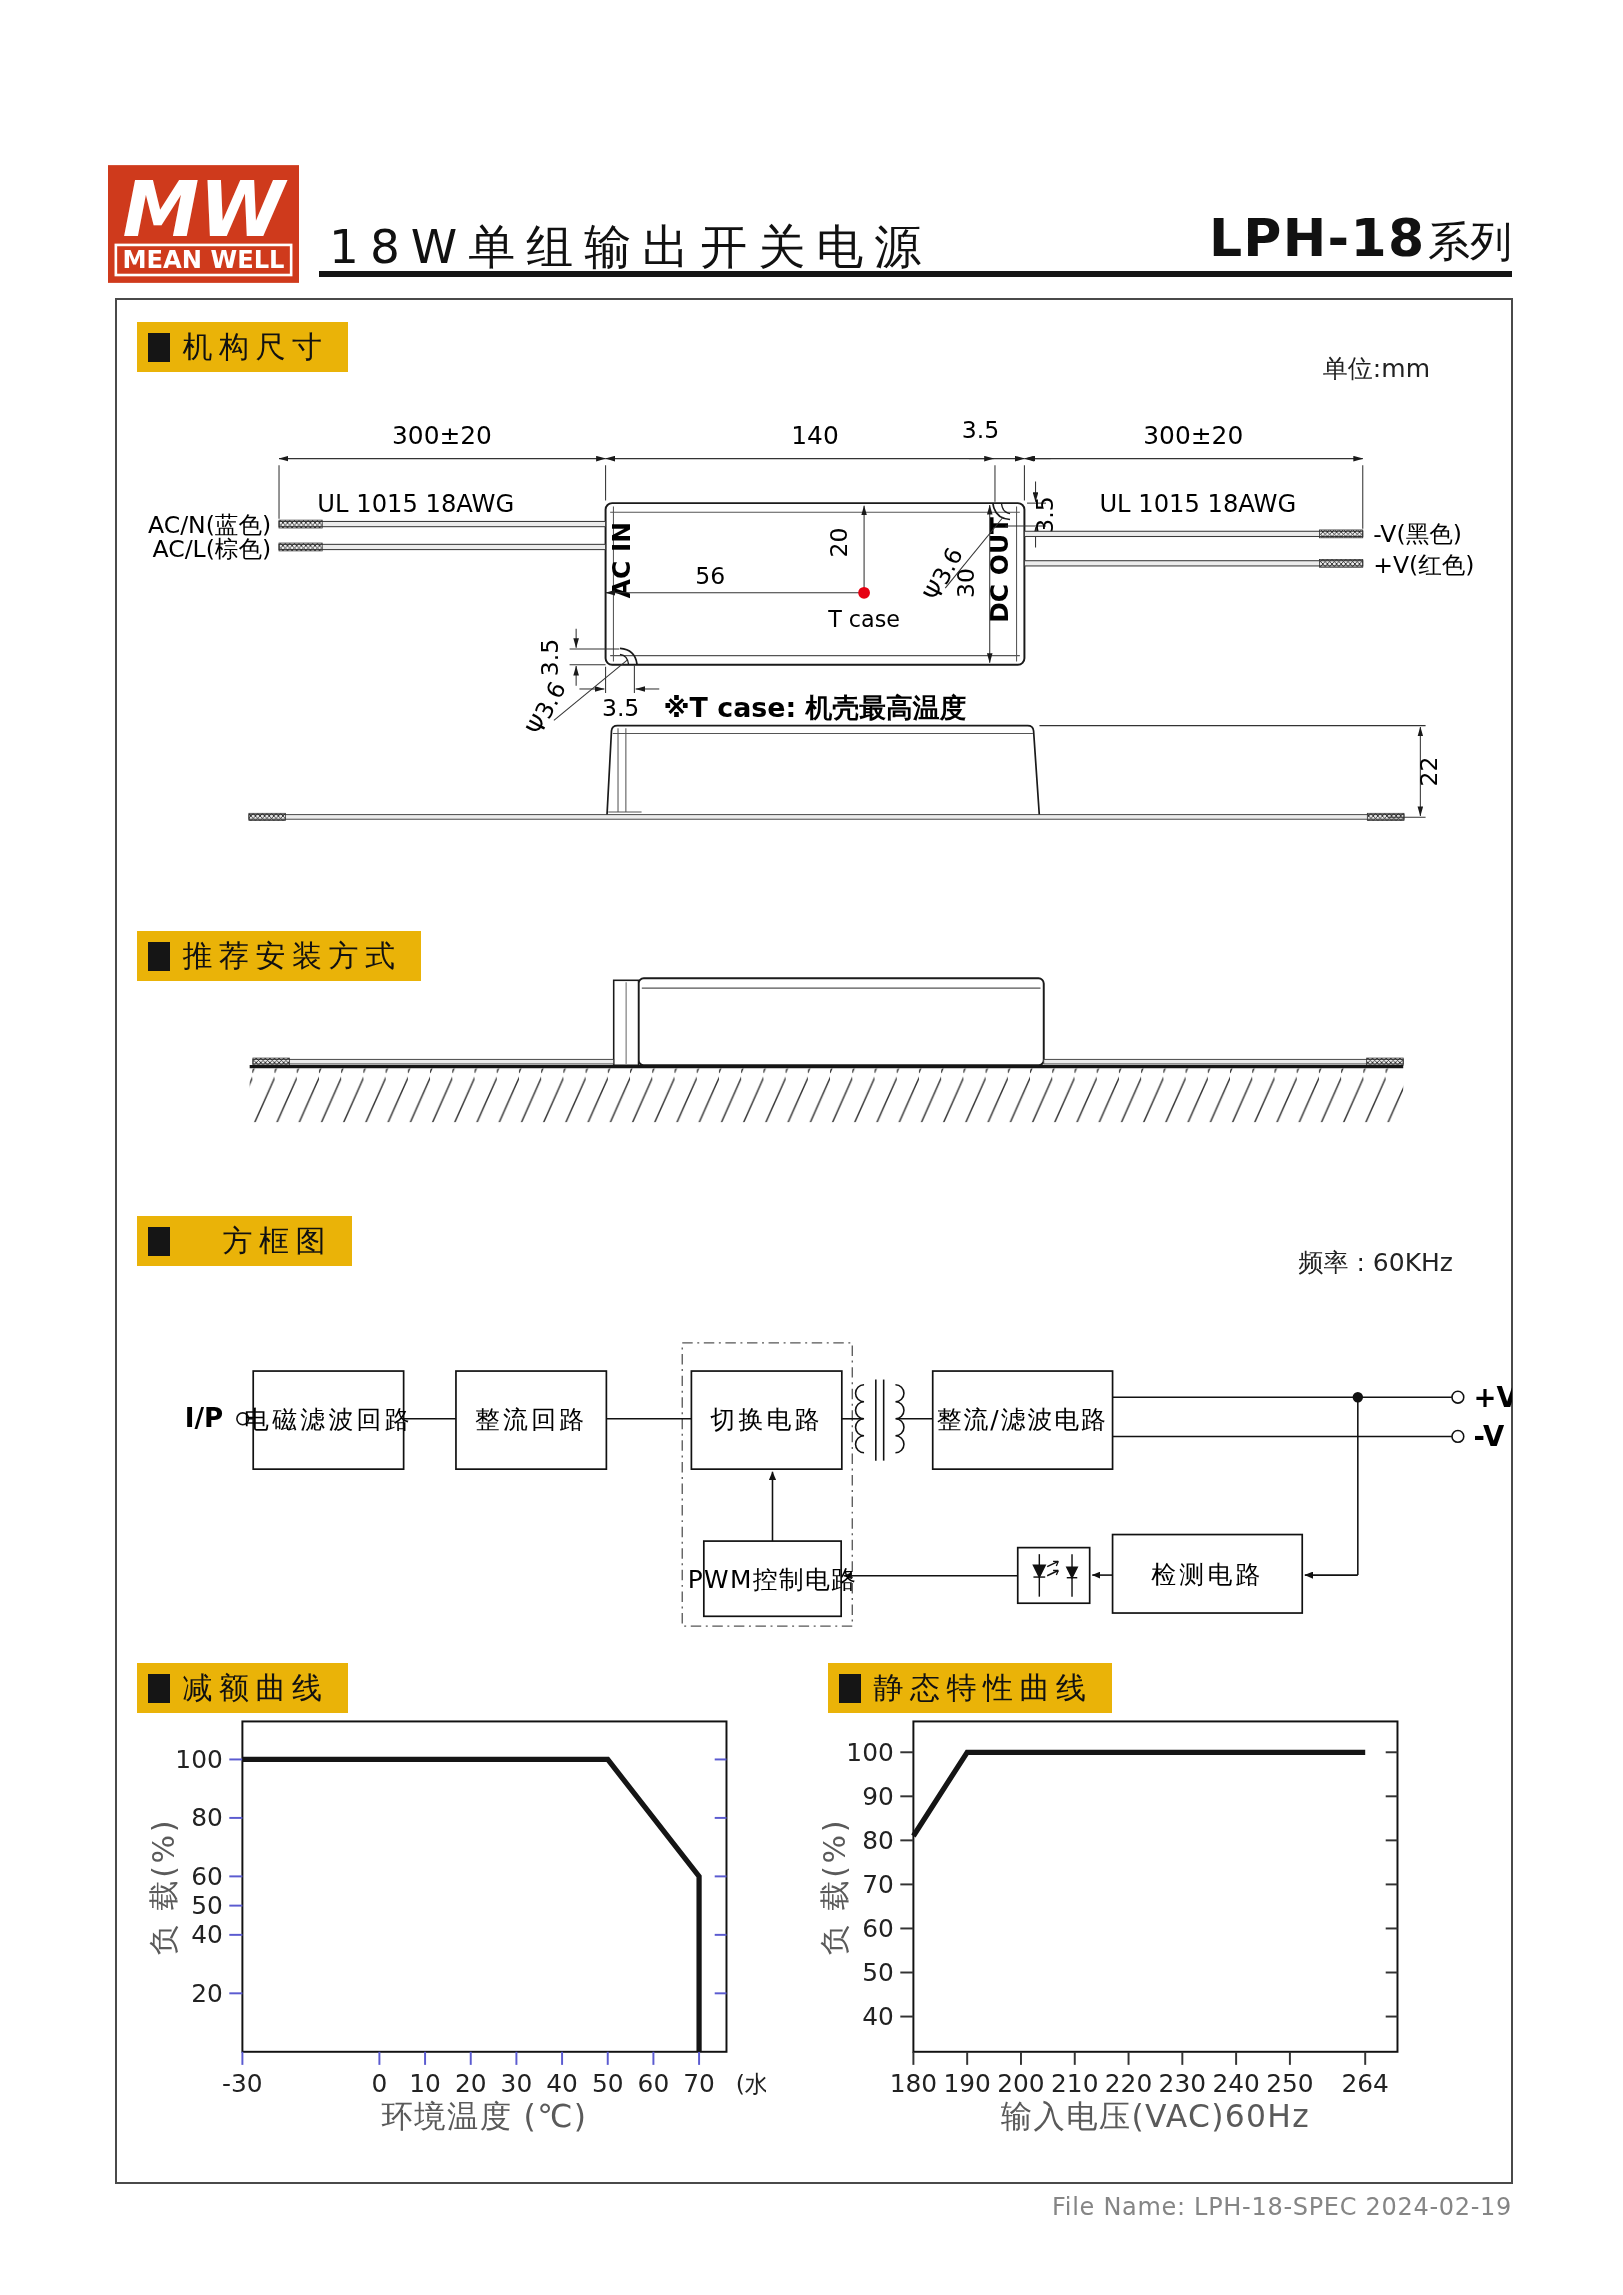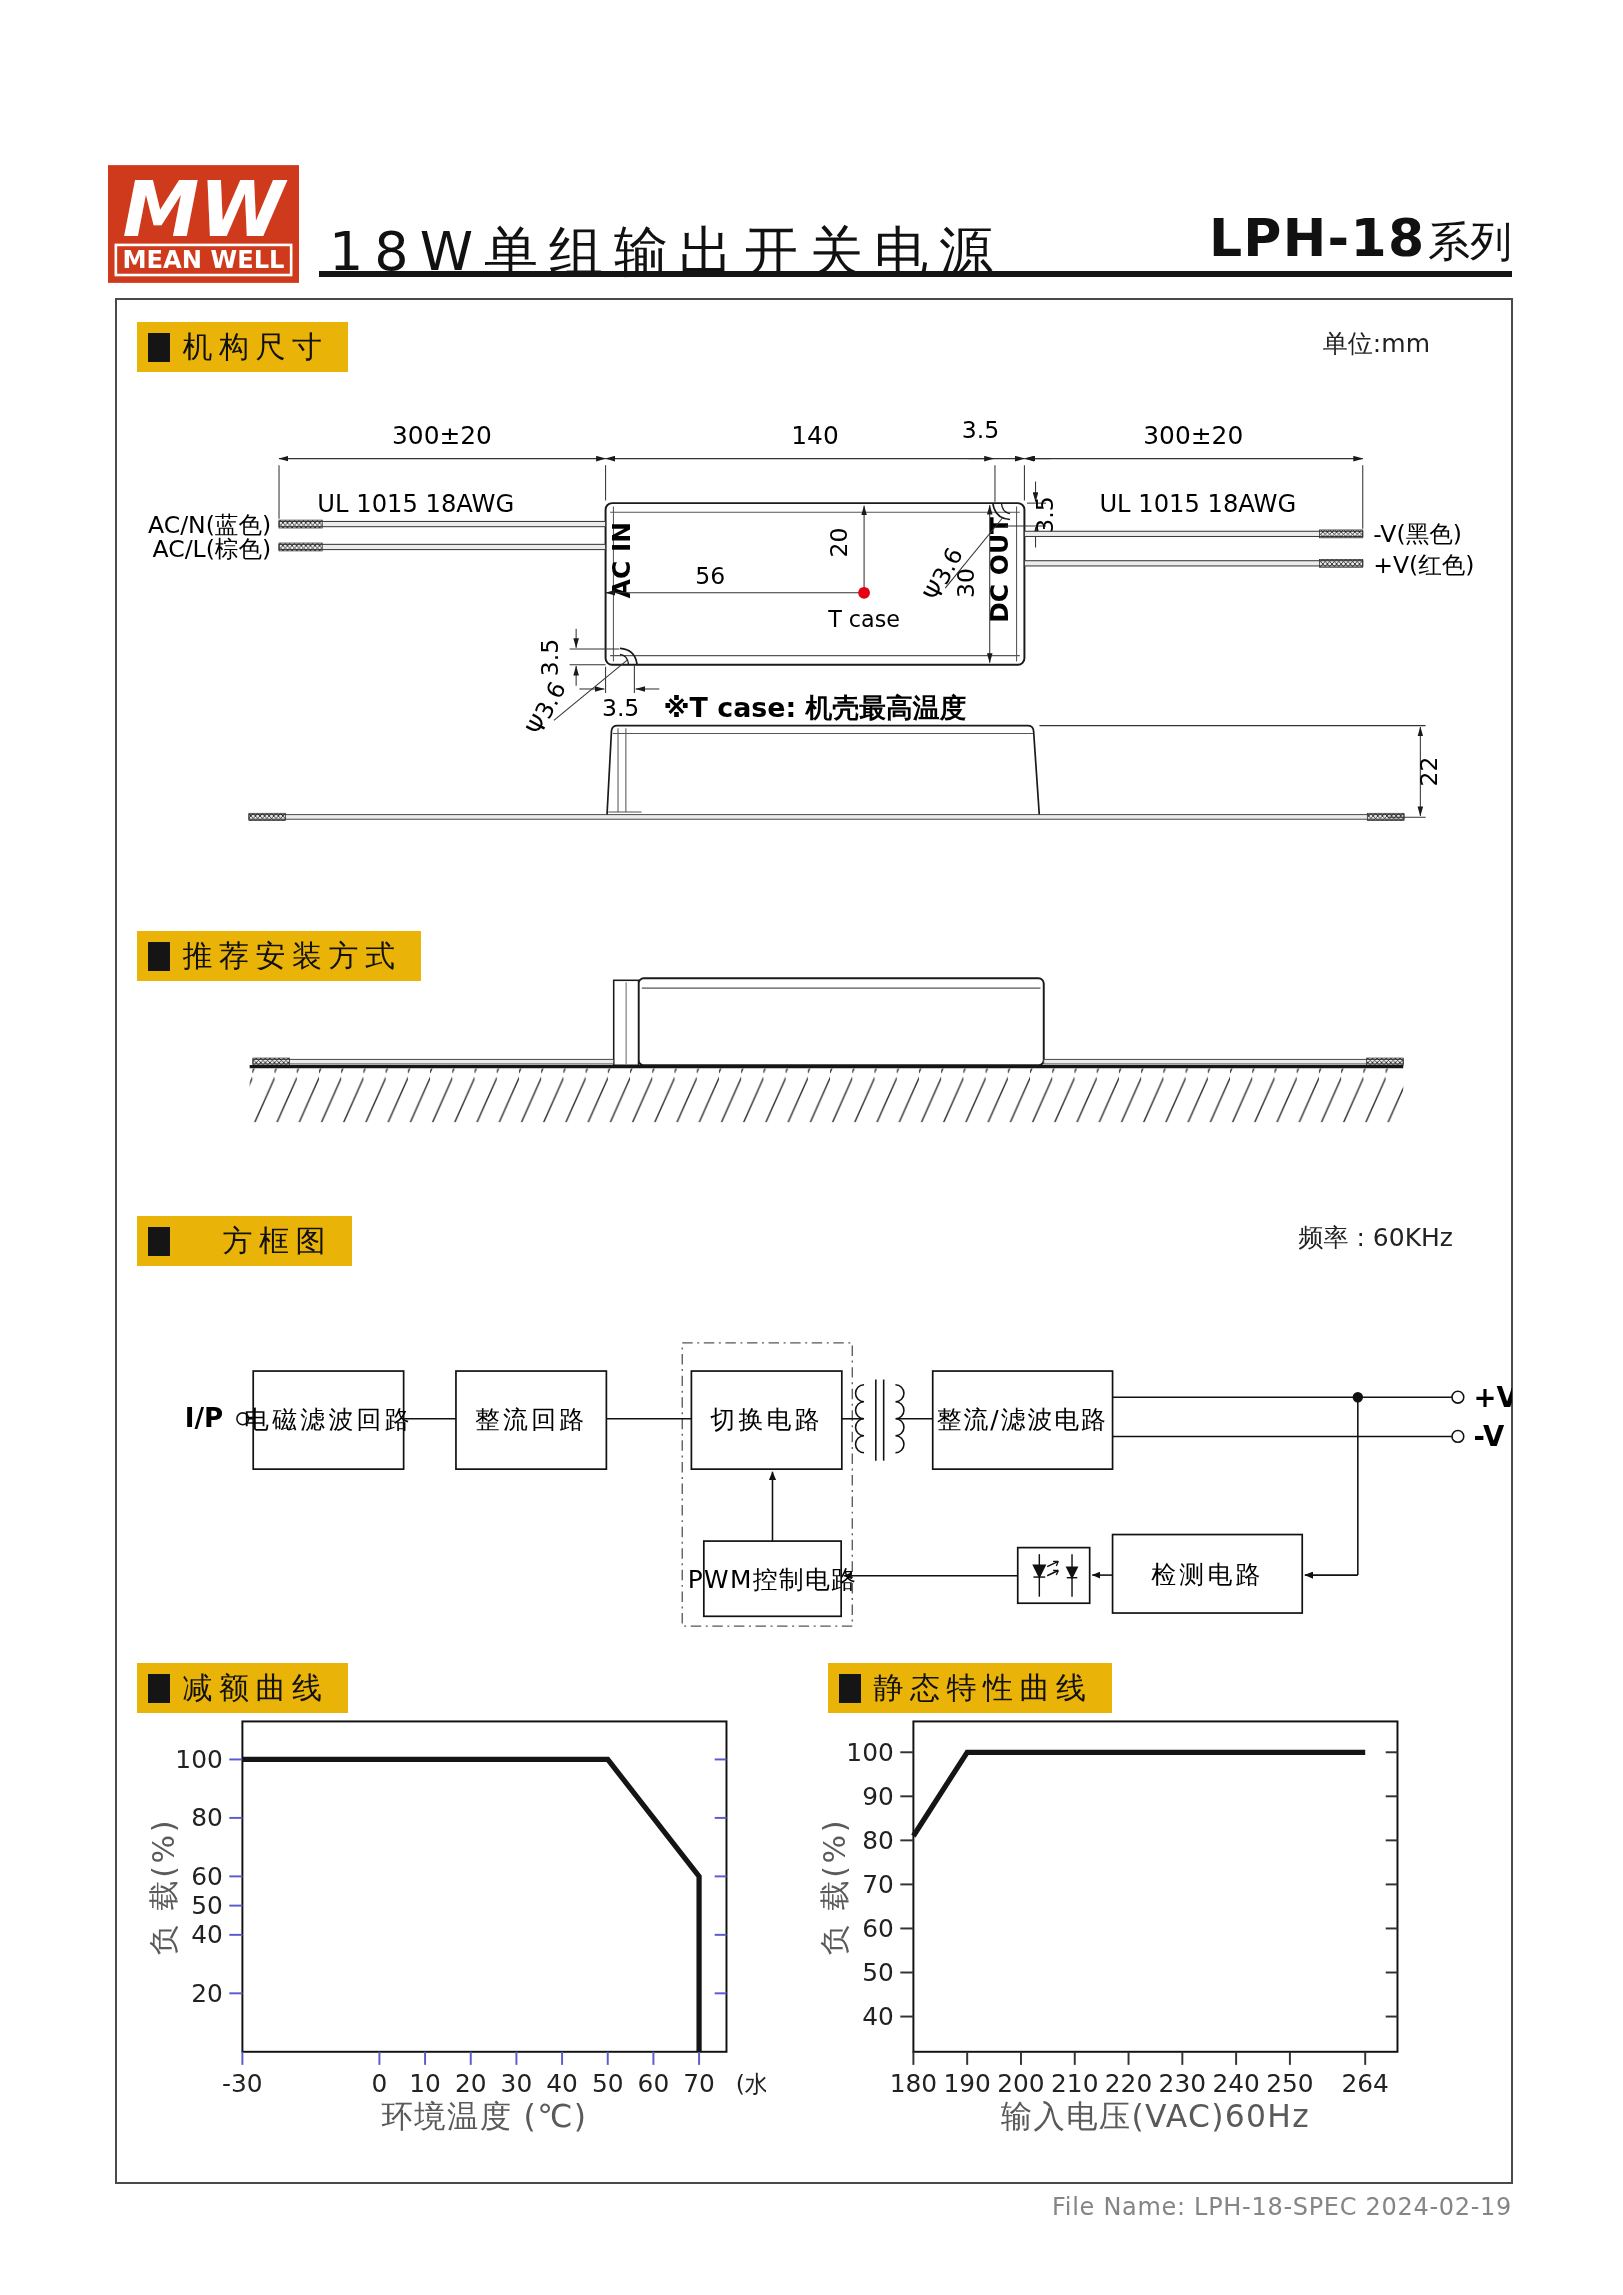--- a/index.html
+++ b/index.html
@@ -1,31 +1,31 @@
 <!DOCTYPE html>
 <html style="font-size:10.5px"><head>
 <meta charset="utf-8">
 <style>
   html,body{margin:0;padding:0;background:#fff;}
   .page{position:relative;width:1623px;height:2295px;background:#ffffff;overflow:hidden;
         font-family:"DejaVu Sans",sans-serif;color:#1a1a1a;}
   .abs{position:absolute;}
   
-  .title{left:329px;top:216px;font-size:54px;font-weight:500;letter-spacing:11px;color:#111;white-space:nowrap;}
+  .title{left:329px;top:216px;font-size:47px;font-weight:500;letter-spacing:11px;color:#111;white-space:nowrap;}
   .title-underline{left:319px;top:271px;width:1193px;height:5.9px;background:#151515;}
   .series{right:111px;top:208px;display:flex;align-items:baseline;white-space:nowrap;}
   .series .model{font-size:52px;font-weight:bold;color:#111;letter-spacing:1.3px;}
   .series .suffix{font-size:42px;font-weight:500;color:#111;margin-left:2.6px;}
   
   .frame{left:115px;top:298px;width:1394px;height:1882px;border:2px solid #4a4a4a;}
   
   .seclabel{display:inline-flex;align-items:center;background:#eab308;padding:4.6px 19.6px 4.6px 10.5px;}
   .seclabel .bullet{width:22px;height:29px;background:#151515;margin-right:13px;flex:none;}
   .seclabel .txt{font-size:30px;letter-spacing:6.5px;color:#111;white-space:nowrap;}
-  .smallnote{font-size:25px;color:#222;white-space:nowrap;}
+  .smallnote{font-size:25px;color:#222;white-space:nowrap;margin-top:25px;}
   .footer{right:111px;top:2193px;font-size:24px;color:#858585;letter-spacing:0.7px;white-space:nowrap;}
   svg text{font-family:"DejaVu Sans",sans-serif;}
 </style>
 </head>
 <body>
 
 <div class="page">
 
   <div class="abs" style="left:108px;top:165px;">
     <svg width="191" height="118" viewBox="0 0 292 180">

